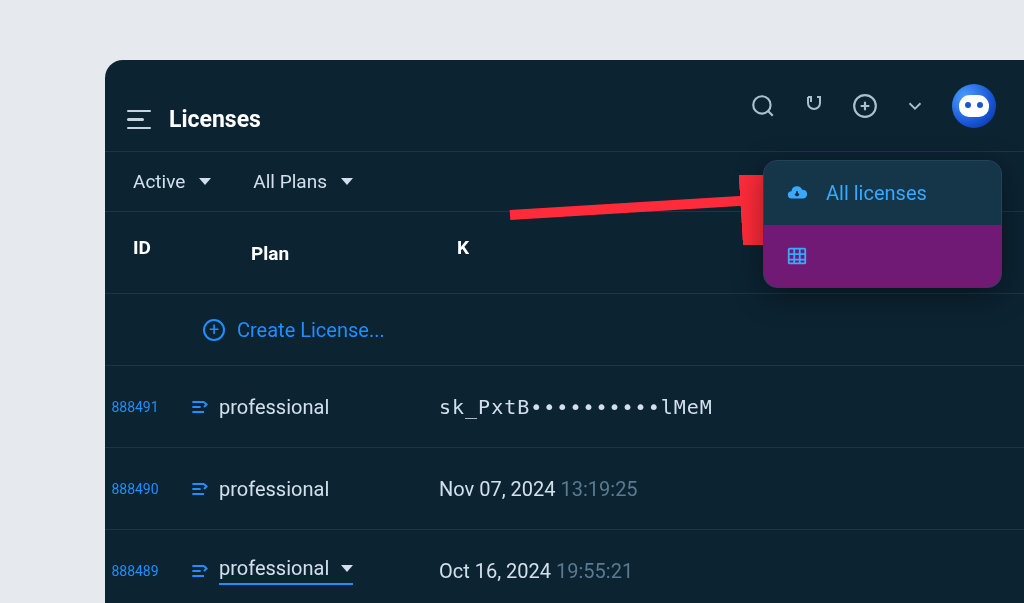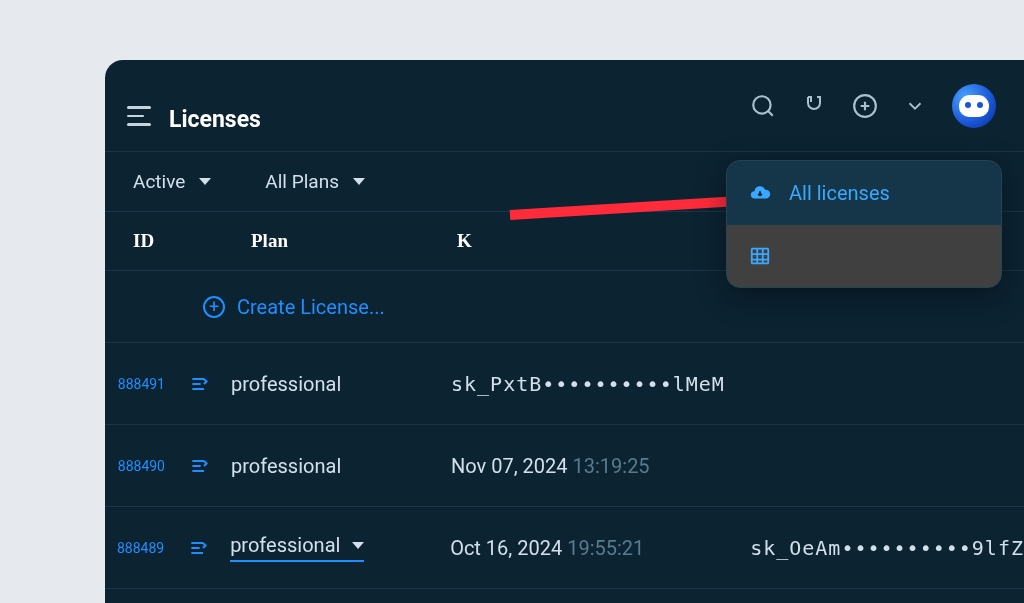--- a/index.html
+++ b/index.html
@@ -23,21 +23,21 @@
     }
     .header {
       display: flex;
       align-items: center;
       justify-content: space-between;
       padding: 18px 28px 18px 22px;
       border-bottom: 1px solid #1a3648;
     }
     .header-left {
       display: flex;
-      align-items: flex-start;
+      align-items: center;
       gap: 18px;
       margin-top: 28px;
     }
     .menu-icon {
       display: flex;
       flex-direction: column;
       gap: 6px;
       cursor: pointer;
     }
     .menu-icon span {
@@ -92,62 +92,61 @@
       background: #1855d6;
       border-radius: 50%;
       top: 7px;
     }
     .avatar-face::before { left: 6px; }
     .avatar-face::after { right: 6px; }
     .filters {
       display: flex;
       align-items: flex-end;
       padding: 18px 28px;
-      gap: 54px;
+      gap: 42px;
       border-bottom: 1px solid #1a3648;
     }
     .filter {
       display: flex;
       align-items: center;
       gap: 14px;
       color: #d2e0eb;
       font-size: 19px;
       cursor: pointer;
     }
     .caret-down {
       width: 0; height: 0;
       border-left: 6px solid transparent;
       border-right: 6px solid transparent;
       border-top: 7px solid #d2e0eb;
     }
     .thead {
       display: flex;
       align-items: center;
-      padding: 18px 0 18px 28px;
+      padding: 18px 0 28px 28px;
       border-bottom: 1px solid #1a3648;
       color: #ffffff;
       font-weight: 700;
       font-size: 19px;
-      font-family: Liberation Serif, serif;
     }
     .col-id { width: 118px; }
-    .col-plan { width: 206px; }
+    .col-plan { width: 206px; margin-top: 12px; }
     .col-issued { width: 300px; }
     .col-key { flex: 1; }
     .tbody { }
     .row {
       display: flex;
       align-items: center;
       padding: 0;
       border-bottom: 1px solid #1a3648;
       height: 82px;
     }
     .row-idcell {
       width: 74px;
-      text-align: right;
+      text-align: center;
       padding-right: 14px;
       color: #1f8fff;
       font-size: 14px;
       cursor: pointer;
     }
     .row-content {
       display: flex;
       align-items: center;
       flex: 1;
       padding-left: 10px;
@@ -159,21 +158,20 @@
       align-items: center;
       color: #1f8fff;
     }
     .row-plan {
       width: 220px;
       color: #d2e0eb;
       font-size: 20px;
       display: flex;
       align-items: center;
       gap: 18px;
-      margin-left: 12px;
     }
     .plan-select {
       border-bottom: 2px solid #1f8fff;
       padding-bottom: 3px;
       display: inline-flex;
       align-items: center;
       gap: 12px;
     }
     .row-issued {
       width: 300px;
@@ -211,22 +209,22 @@
       display: flex;
       align-items: center;
       justify-content: center;
       font-size: 18px;
       line-height: 0;
     }
     .popover {
       position: absolute;
       top: 100px;
       right: 22px;
-      width: 276px;
-      background: #404040;
+      width: 239px;
+      background: #701a75;
       border: 1px solid #214457;
       border-radius: 14px;
       overflow: hidden;
       box-shadow: 0 8px 30px rgba(0,0,0,0.4);
       z-index: 10;
     }
     .popover-item {
       display: flex;
       align-items: center;
       gap: 18px;
@@ -361,21 +359,20 @@
         <div class="row-plan">
           <span class="plan-select">
             <span>professional</span>
             <span class="caret-down"></span>
           </span>
         </div>
         <div class="row-issued">
           <span class="issued-date">Oct 16, 2024</span>
           <span class="issued-time">19:55:21</span>
         </div>
-        <div class="row-key">sk_OeAm••••••••••9lfZ</div>
       </div>
     </div>
 
   </div>
 
   <div class="arrow">
     <svg width="370" height="70" viewBox="0 0 370 70">
       <defs>
         <marker id="ah" markerWidth="14" markerHeight="14" refX="10" refY="6" orient="auto">
           <path d="M0,0 L12,6 L0,12 Z" fill="#ff2b3a"></path>

